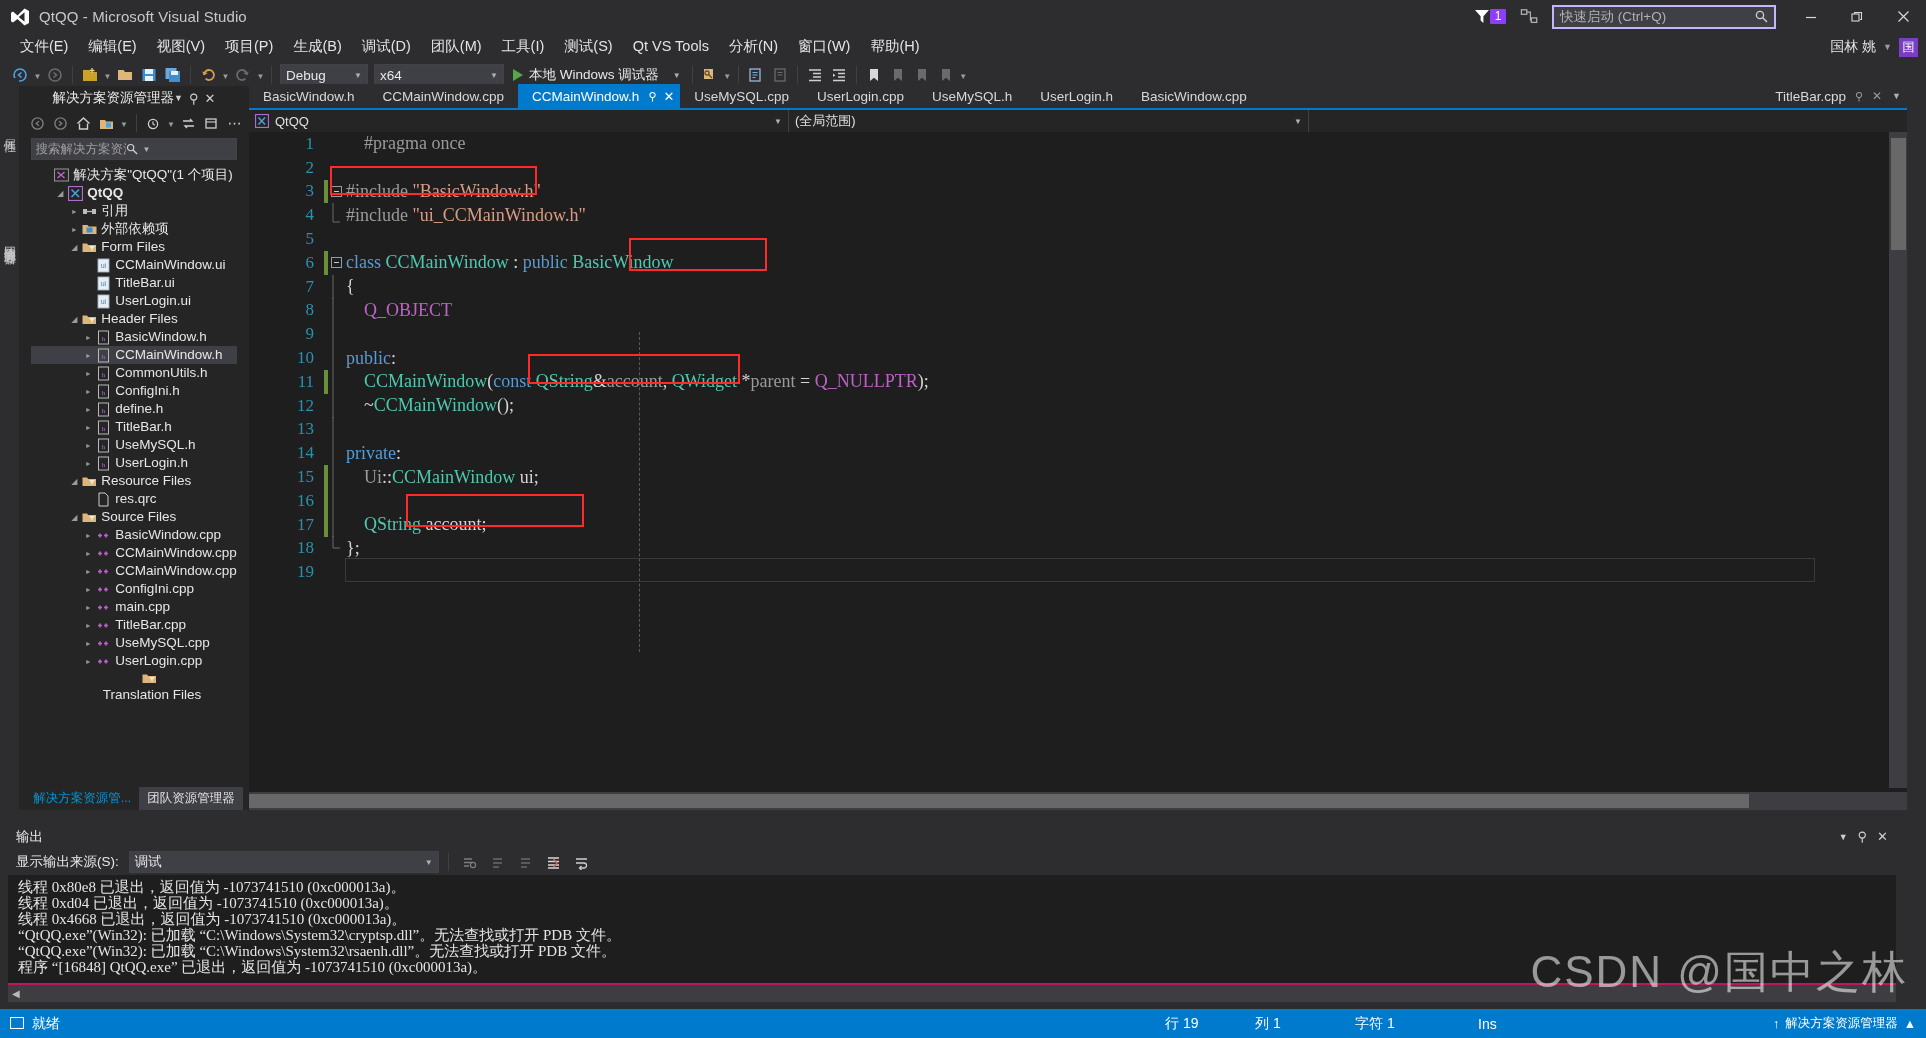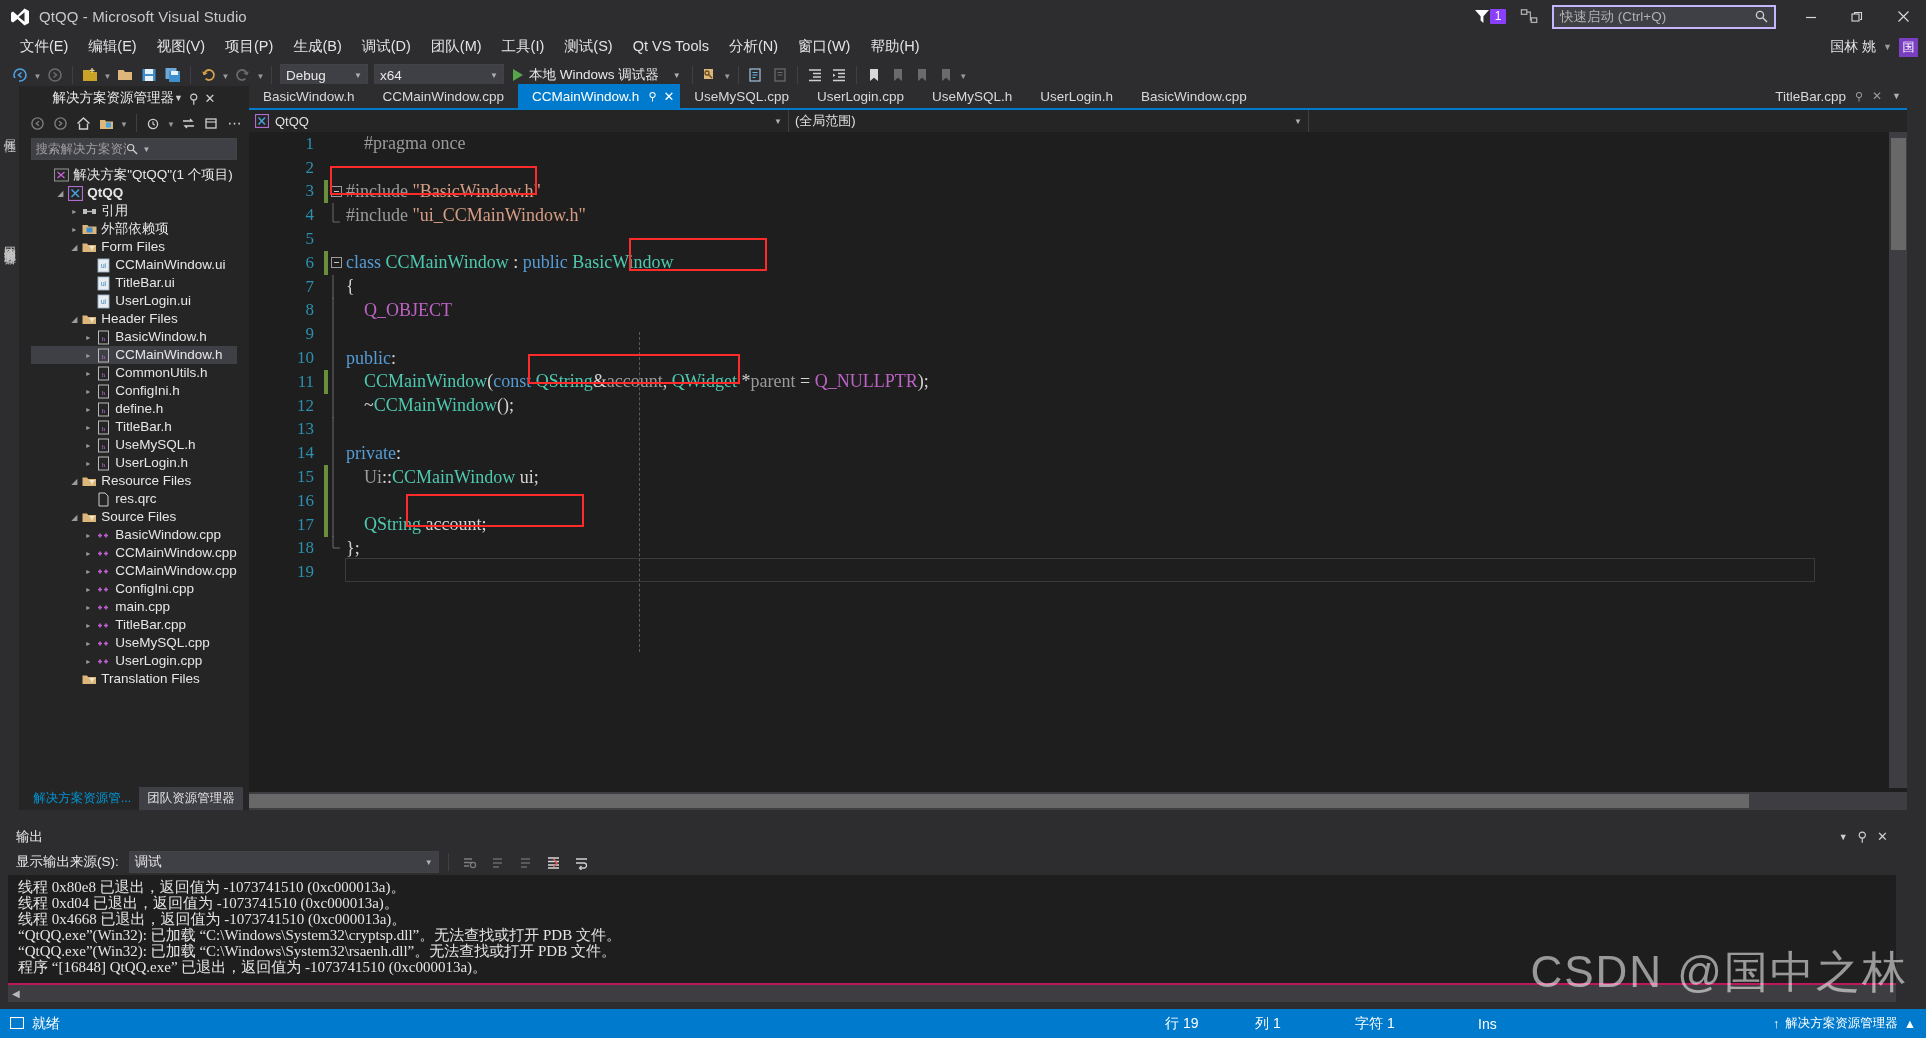--- a/index.html
+++ b/index.html
@@ -755,21 +755,21 @@
         <div class="trow" style="padding-left: 50px;">
           <span class="tw">▸</span>
           <span class="ticon">
             <svg width="15" height="15" viewBox="0 0 15 15">
               <path d="M2 7.5h4M4 5.5v4" stroke="#c060d0" stroke-width="1.6"></path>
               <path d="M8 7.5h4M10 5.5v4" stroke="#c060d0" stroke-width="1.6"></path>
             </svg>
           </span>
           <span class="tlabel">UserLogin.cpp</span>
         </div>
-        <div class="trow" style="padding-left: 36px;">
+        <div class="trow" style="padding-left: 36px; flex-direction: column;">
           <span class="tw"></span>
           <span class="ticon">
             <svg width="15" height="15" viewBox="0 0 15 15">
               <path d="M0.5 3.5h4.5l1.2 1.5H14v7H0.5z" fill="#dcb67a"></path>
               <path d="M7 6h6l-2.4 2.7v2.3l-1.3-1V8.7z" fill="#f0ead2"></path>
             </svg>
           </span>
           <span class="tlabel">Translation Files</span>
         </div>
       </div>

